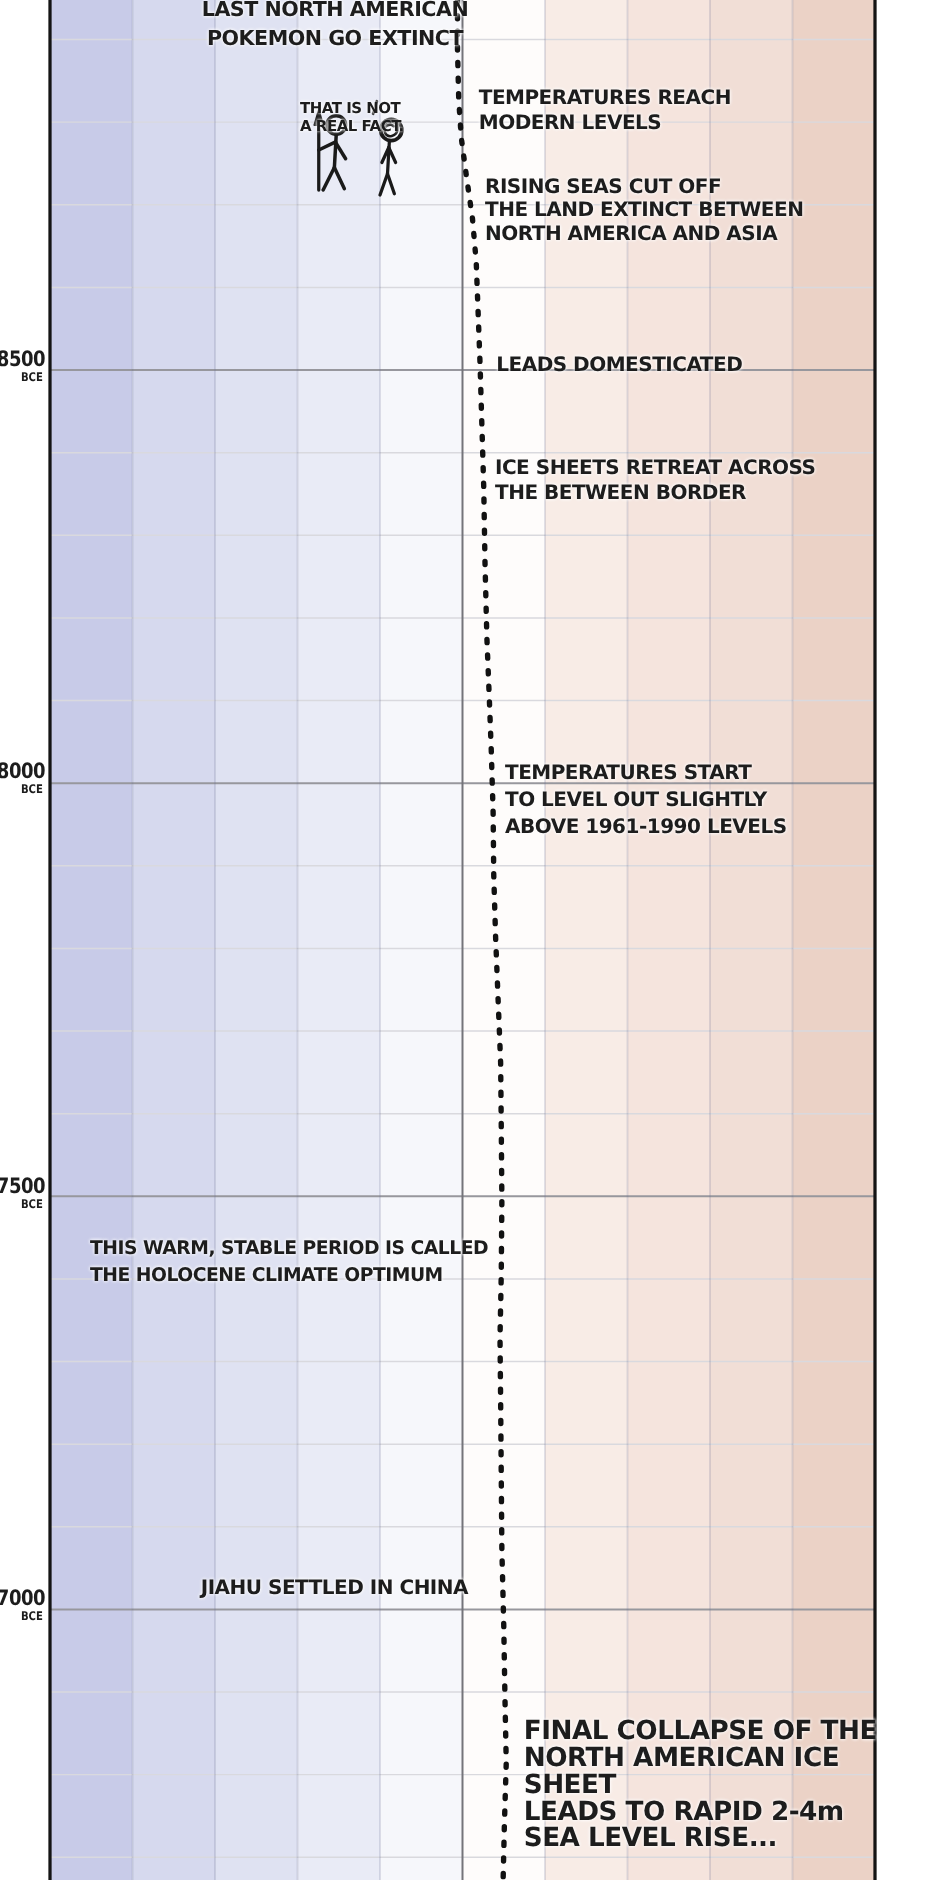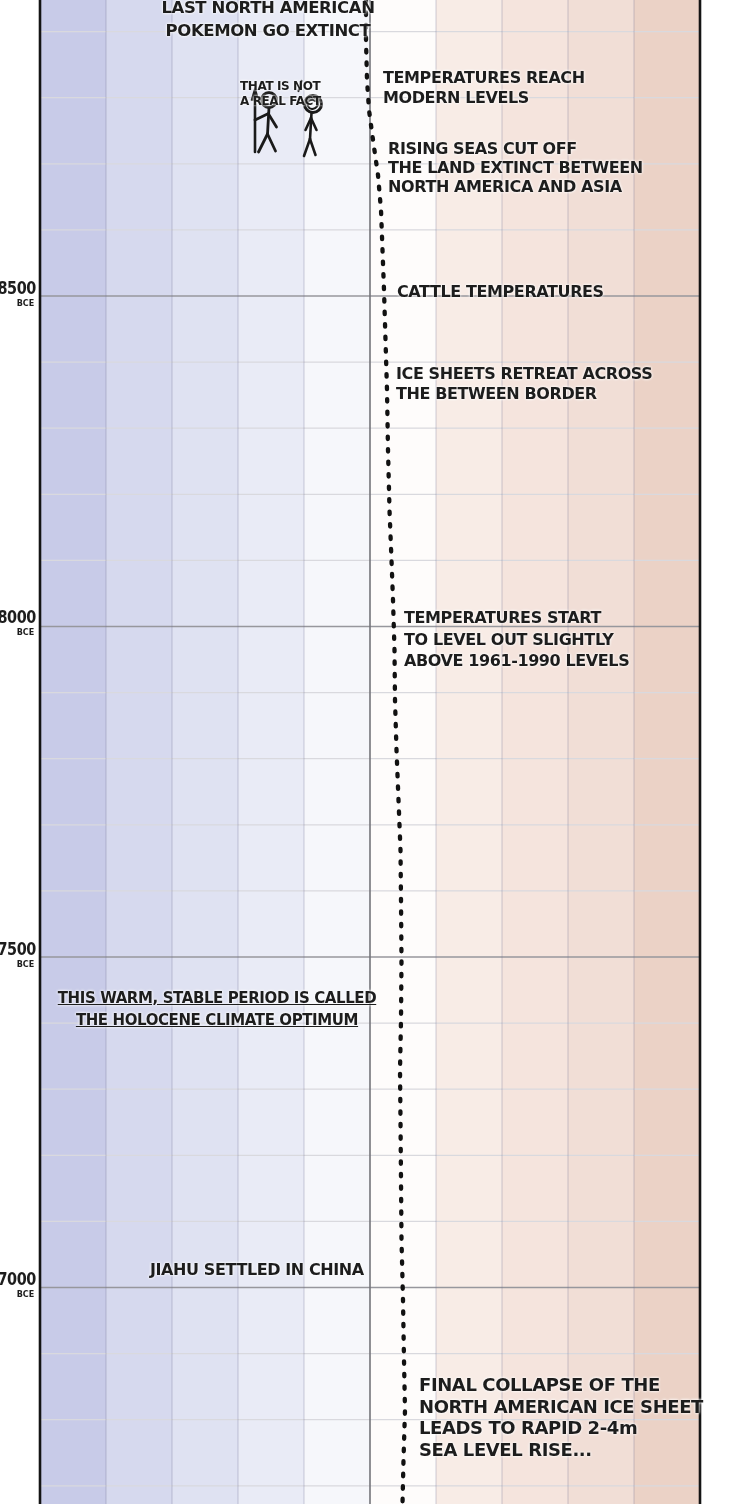--- a/index.html
+++ b/index.html
@@ -14,23 +14,23 @@
     letter-spacing:-0.4px;color:#1d1d1d;
     text-shadow:0 0 3px rgba(255,255,255,.9),0 0 3px rgba(255,255,255,.9);
   }
   .ann-pokemon{left:150px;top:-4px;width:236px;text-align:center;font-size:16.5px;line-height:23px;}
   .ann-not-real-fact{left:240px;top:44px;width:114px;font-size:12px;line-height:14.5px;margin-top:35px;}
   .ann-temps-modern{left:383px;top:68px;}
   .ann-rising-seas{left:388px;top:139px;line-height:19px;}
   .ann-cattle{left:397px;top:282px;}
   .ann-ice-sheets{left:396px;top:364px;}
   .ann-temps-level{left:404px;top:607px;line-height:21.5px;}
-  .ann-holocene{left:52px;top:988px;width:330px;text-align:center;font-size:15px;line-height:21.5px;text-decoration:underline;}
-  .ann-jiahu{left:150px;top:1260px;width:235px;text-align:left;}
-  .ann-final-collapse{left:419px;top:1374px;font-size:18px;line-height:21.5px;}
+  .ann-holocene{left:72px;top:988px;width:330px;text-align:left;font-size:15px;line-height:21.5px;}
+  .ann-jiahu{left:150px;top:1260px;width:235px;text-align:center;}
+  .ann-final-collapse{left:419px;top:1374px;font-size:21px;line-height:21.5px;}
   .tick{position:absolute;width:70px;text-align:right;transform:scaleX(.85);transform-origin:100% 50%;}
   .tick-8500{left:-34px;top:280px;}
   .tick-8000{left:-34px;top:609px;}
   .tick-7500{left:-34px;top:941px;}
   .tick-7000{left:-34px;top:1271px;}
   .tick-year{font-size:17px;line-height:17px;font-weight:bold;letter-spacing:-0.5px;}
   .tick-era{font-size:9.5px;line-height:11px;font-weight:bold;letter-spacing:0;padding-right:2px;}
 </style>
 </head>
 <body>
@@ -112,21 +112,21 @@
 
 <div class="ann ann-pokemon">LAST NORTH AMERICAN
 POKEMON GO EXTINCT</div>
 <div class="ann ann-not-real-fact">THAT IS NOT
 A REAL FACT.</div>
 <div class="ann ann-temps-modern">TEMPERATURES REACH
 MODERN LEVELS</div>
 <div class="ann ann-rising-seas">RISING SEAS CUT OFF
 THE LAND EXTINCT BETWEEN
 NORTH AMERICA AND ASIA</div>
-<div class="ann ann-cattle">CATTLE TEMPERATURES</div>
+<div class="ann ann-cattle">LEADS DOMESTICATED</div>
 <div class="ann ann-ice-sheets">ICE SHEETS RETREAT ACROSS
 THE BETWEEN BORDER</div>
 <div class="ann ann-temps-level">TEMPERATURES START
 TO LEVEL OUT SLIGHTLY
 ABOVE 1961-1990 LEVELS</div>
 <div class="ann ann-holocene">THIS WARM, STABLE PERIOD IS CALLED
 THE HOLOCENE CLIMATE OPTIMUM</div>
 <div class="ann ann-jiahu">JIAHU SETTLED IN CHINA</div>
 <div class="ann ann-final-collapse">FINAL COLLAPSE OF THE
 NORTH AMERICAN ICE SHEET

